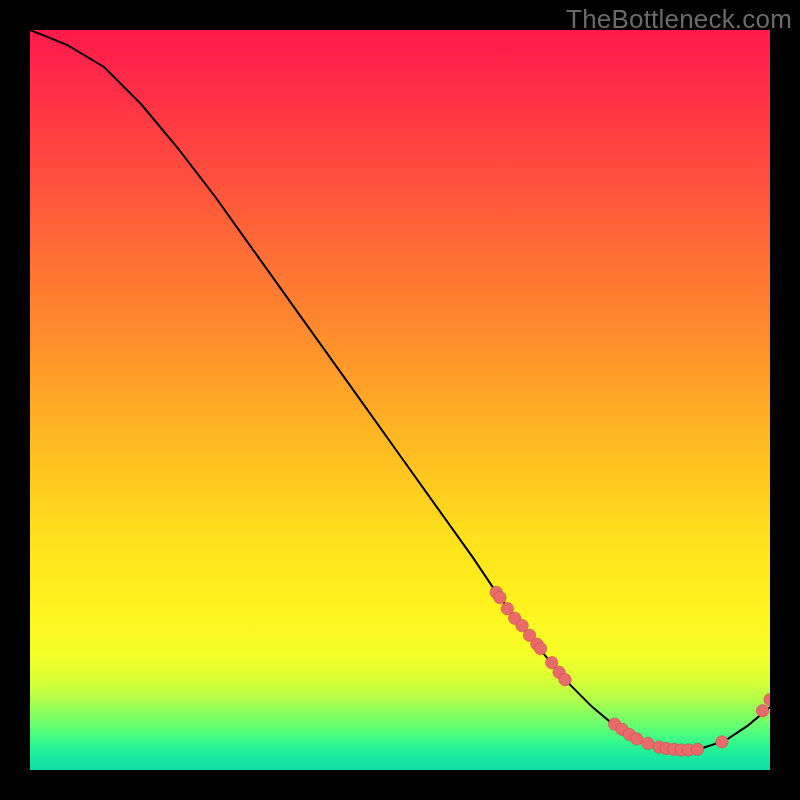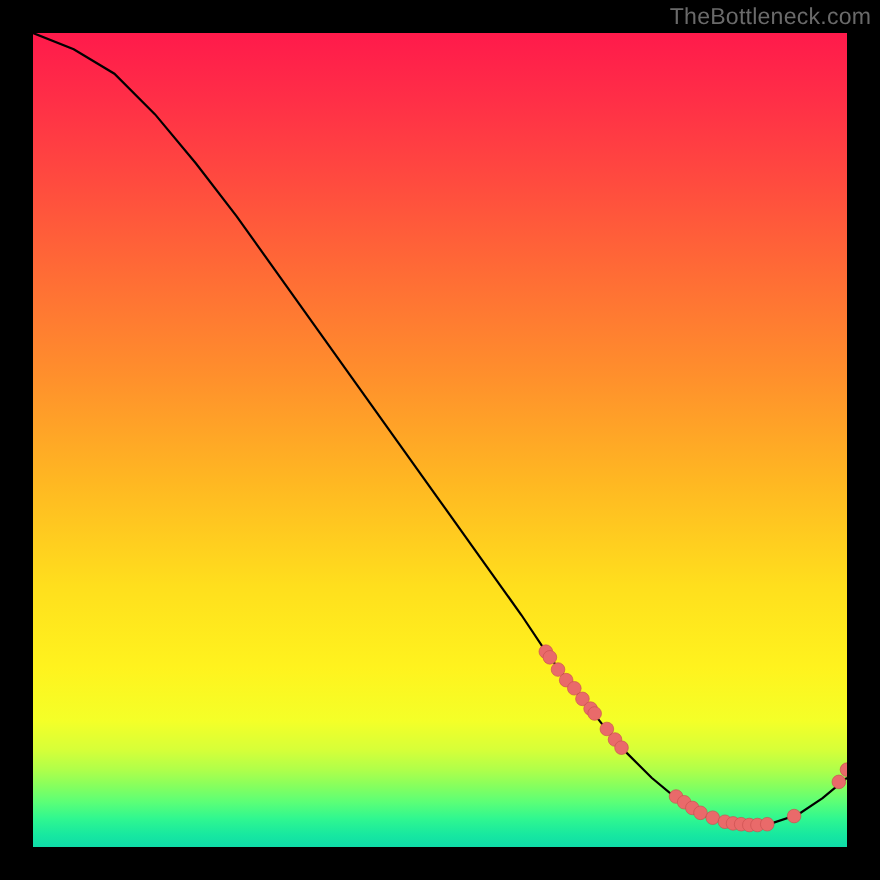--- a/index.html
+++ b/index.html
@@ -14,21 +14,21 @@
   .stage {
     position: relative;
     width: 800px;
     height: 800px;
   }
   .watermark {
     position: absolute;
     top: 4px;
     right: 8px;
     color: #6a6a6a;
-    font-size: 21px;
+    font-size: 26px;
     font-weight: 400;
     letter-spacing: 0.2px;
     z-index: 10;
   }
   .plot {
     position: absolute;
     left: 30px;
     top: 30px;
     width: 740px;
     height: 740px;

